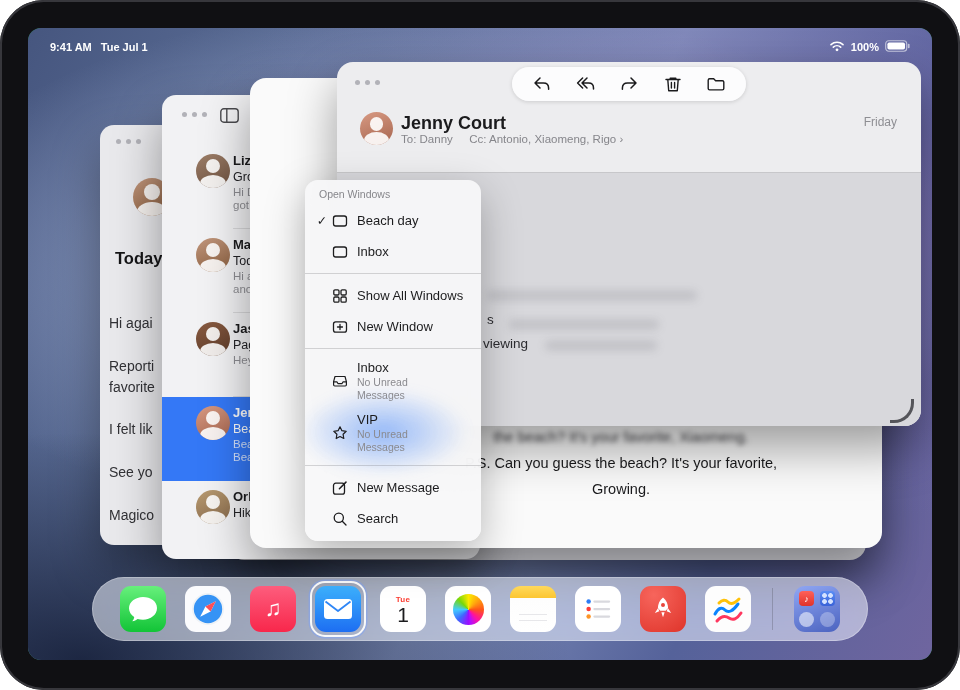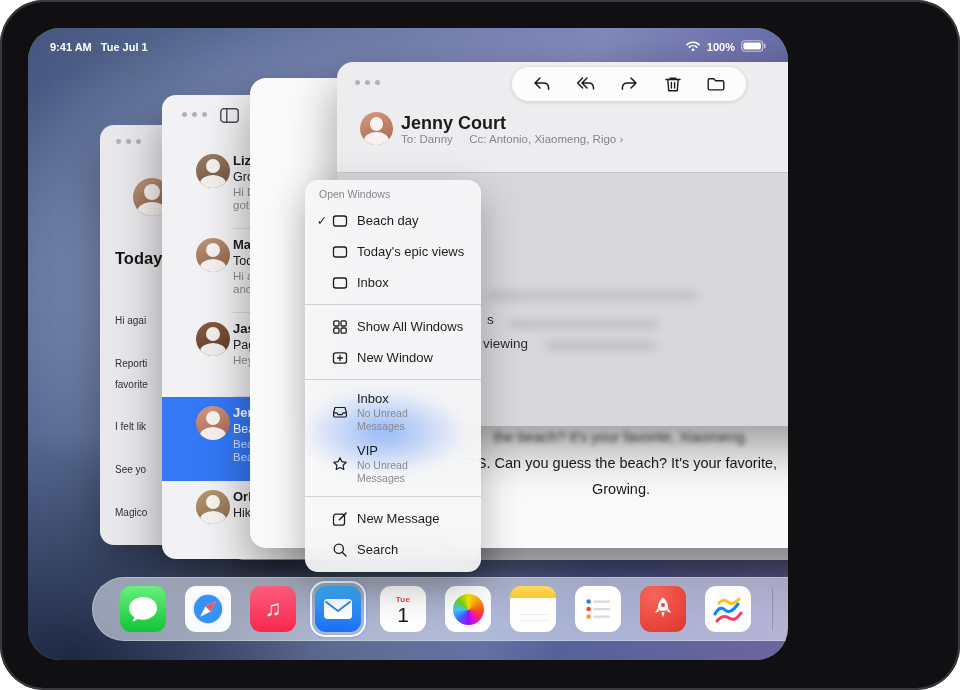--- a/index.html
+++ b/index.html
@@ -1,20 +1,20 @@
 <!DOCTYPE html>
 <html><head>
 <meta charset="utf-8">
 <style>
   * { margin:0; padding:0; box-sizing:border-box; }
   html,body { width:960px; height:690px; background:#fff; font-family:"Liberation Sans","DejaVu Sans",sans-serif; }
 
   .device { position:relative; width:960px; height:690px; background:#101013; border-radius:44px;
             box-shadow: inset 0 0 0 2px #37373c; }
-  .screen { position:absolute; left:28px; top:28px; width:760px; height:632px; border-radius:32px; overflow:hidden;
+  .screen { position:absolute; left:28px; top:28px; width:904px; height:632px; border-radius:13px; overflow:hidden;
             background:#15803d; }
   .wallpaper { position:absolute; inset:0;
       background:
         radial-gradient(140% 90% at 90% 28%, rgba(132,110,182,0.55) 0%, rgba(132,110,182,0) 55%),
         radial-gradient(120% 80% at 6% 100%, rgba(12,20,44,0.8) 0%, rgba(12,20,44,0) 45%),
         radial-gradient(100% 70% at 45% 38%, rgba(186,200,236,0.85) 0%, rgba(186,200,236,0) 60%),
         linear-gradient(115deg, #46567f 0%, #64779f 35%, #8090bb 55%, #55629a 78%, #6f659f 100%); }
 
   
   .status-bar { position:absolute; top:10px; left:0; right:0; height:18px; display:flex; justify-content:space-between;
@@ -22,21 +22,21 @@
   .status-left { display:flex; gap:9px; align-items:center; }
   .status-right { display:flex; gap:6px; align-items:center; }
 
   
   .window { position:absolute; box-shadow:0 22px 48px rgba(0,0,0,0.38); }
   .traffic-dots { position:absolute; display:flex; gap:5px; }
   .traffic-dots i { width:5px; height:5px; border-radius:50%; background:#b2b2b8; }
 
   .today-window  { left:72px;  top:97px; width:212px; height:420px; border-radius:14px; background:#e9e9ec; }
   .tw-title { position:absolute; left:15px; top:124px; font-size:16.5px; font-weight:bold; color:#151517; }
-  .tw-line  { position:absolute; left:15px; font-size:10px; color:#323236; white-space:nowrap; }
+  .tw-line  { position:absolute; left:9px; font-size:14px; color:#323236; white-space:nowrap; }
 
   .stack-card { left:200px; top:80px; width:638px; height:452px; border-radius:16px; background:#cfcfd5; }
 
   .inbox-window { left:134px; top:67px; width:318px; height:464px; border-radius:14px; background:#f2f2f4; overflow:hidden; }
   .iw-title-block { position:absolute; left:106px; top:9px; }
   .iw-title { font-size:13px; font-weight:bold; color:#1b1b1d; }
   .iw-sub   { font-size:10.5px; color:#8e8e93; margin-top:1px; }
   .iw-sidebar-icon { position:absolute; left:58px; top:13px; }
   .mail-list { position:absolute; left:0; top:0; right:0; bottom:0; }
   .mail-row { position:absolute; left:0; right:0; height:84px; }
@@ -323,29 +323,20 @@
         </span>
         <span class="mi-label">Beach day</span>
       </div>
       <div class="menu-row">
         <span class="mi-check"></span>
         <span class="mi-icon">
           <svg width="16" height="16" viewBox="0 0 16 16">
               <rect x="1.5" y="3" width="13" height="10" rx="2.2" fill="none" stroke="currentColor" stroke-width="1.3"></rect>
             </svg>
         </span>
-        <span class="mi-label">Today's epic views</span>
-      </div>
-      <div class="menu-row">
-        <span class="mi-check"></span>
-        <span class="mi-icon">
-          <svg width="16" height="16" viewBox="0 0 16 16">
-              <rect x="1.5" y="3" width="13" height="10" rx="2.2" fill="none" stroke="currentColor" stroke-width="1.3"></rect>
-            </svg>
-        </span>
         <span class="mi-label">Inbox</span>
       </div>
 
       <div class="menu-sep"></div>
 
       <div class="menu-row">
         <span class="mi-check"></span>
         <span class="mi-icon">
           <svg width="16" height="16" viewBox="0 0 16 16">
               <g fill="none" stroke="currentColor" stroke-width="1.3">

